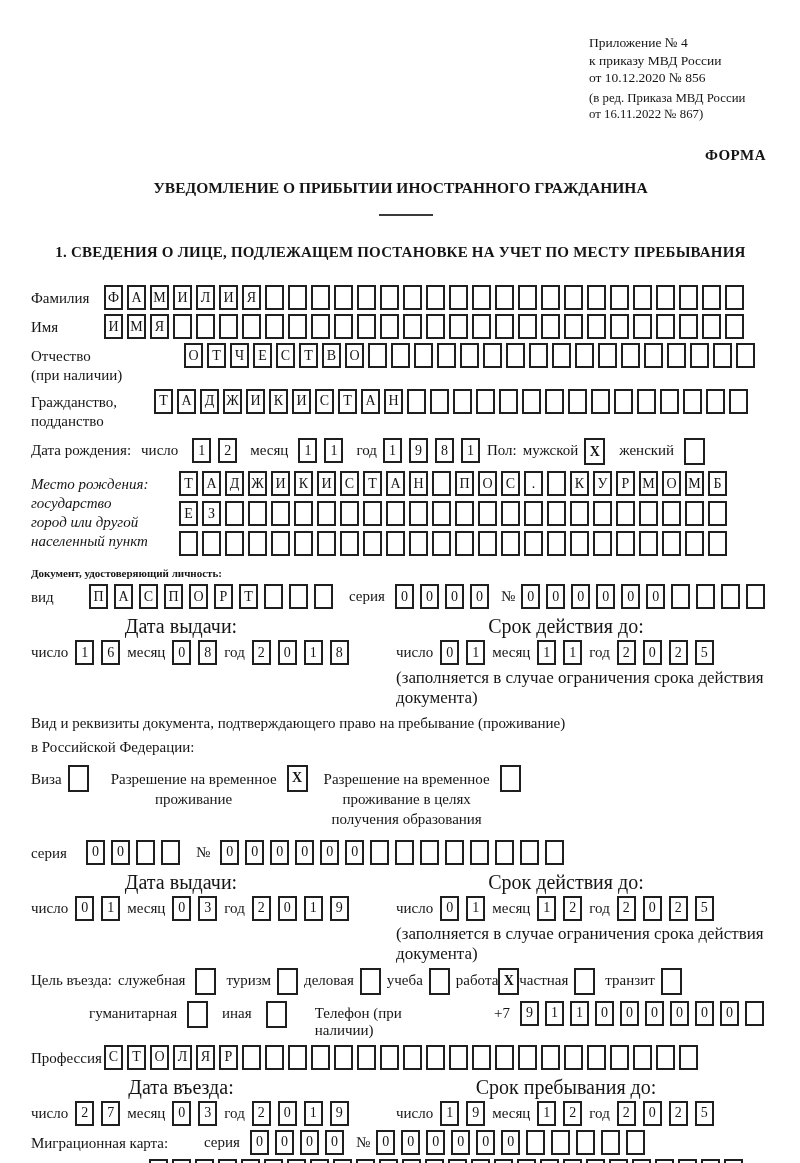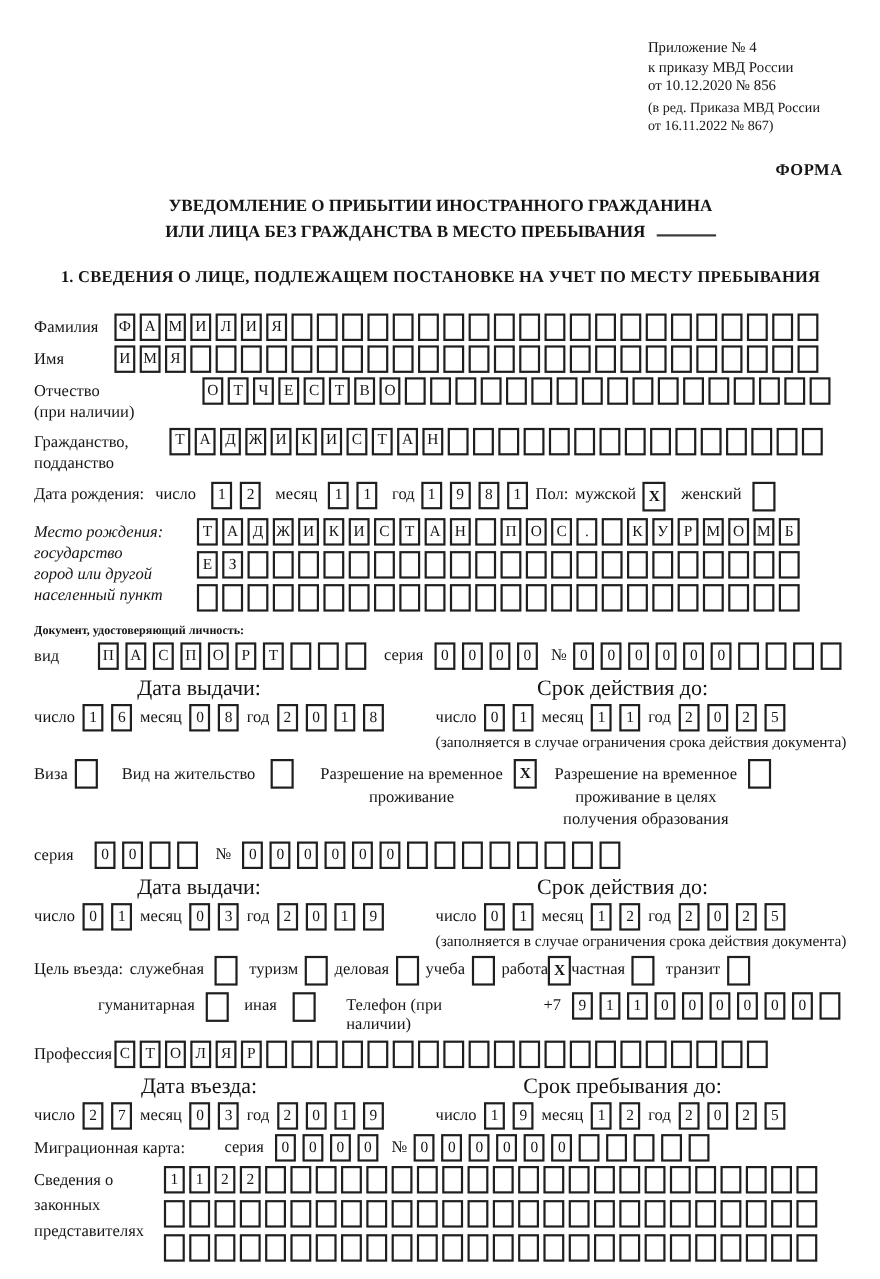--- a/index.html
+++ b/index.html
@@ -41,21 +41,21 @@
   .dochead { font-weight: bold; font-size: 11px; margin: 6px 0 5px 0; }
 
   .duo { display: flex; margin: 6px 0 4px 0; }
   .duo .col-l { width: 365px; flex: none; }
   .duo .col-r { flex: 1; }
   .dhead { text-align: center; font-size: 20px; margin-bottom: 2px; }
   .col-l .dhead { width: 300px; }
   .col-r .dhead { width: 340px; }
   .dline { display: flex; align-items: flex-start; }
   .dline .word { padding-top: 4px; margin-right: 7px; }
-  .dnote { font-size: 14px; margin-top: 3px; }
+  .dnote { font-size: 17px; margin-top: 3px; }
 
   .intro { line-height: 1.55; margin-top: 4px; }
 
   .opts { display: flex; align-items: flex-start; margin: 6px 0 10px 0; }
   .opt { display: flex; align-items: flex-start; }
   .opt .olbl { padding-top: 4px; line-height: 1.35; }
   .opt .center { text-align: center; }
   .chk { width: 21px; height: 27px; }
   .chk .cell { width: 21px; height: 27px; margin-right: 0; font-weight: bold; }
 
@@ -77,21 +77,21 @@
     <div>от 10.12.2020 № 856</div>
     <div class="amend">
       <div>(в ред. Приказа МВД России</div>
       <div>от 16.11.2022 № 867)</div>
     </div>
   </div>
   <div class="forma">ФОРМА</div>
 
   <div class="title">
     <div>УВЕДОМЛЕНИЕ О ПРИБЫТИИ ИНОСТРАННОГО ГРАЖДАНИНА</div>
-    <div><span>ИЛИ ЛИЦА БЕЗ ГРАЖДАНСТВА В МЕСТО ПРЕБЫВАНИЯ</span><span class="blank-underline"></span></div>
+    <div><span class="blank-underline"></span></div>
   </div>
 
   <div class="sec1">1. СВЕДЕНИЯ О ЛИЦЕ, ПОДЛЕЖАЩЕМ ПОСТАНОВКЕ НА УЧЕТ ПО МЕСТУ ПРЕБЫВАНИЯ</div>
 
   <div class="row">
     <div class="lbl w72">Фамилия</div>
     <div class="cells">
         <span class="cell">Ф</span>
         <span class="cell">А</span>
         <span class="cell">М</span>
@@ -423,30 +423,28 @@
             <span class="cell">2</span>
             <span class="cell">0</span>
             <span class="cell">2</span>
             <span class="cell">5</span>
           </span>
       </div>
       <div class="dnote">(заполняется в случае ограничения срока действия документа)</div>
     </div>
   </div>
 
+  <div class="intro">
+    <div>Вид и реквизиты документа, подтверждающего право на пребывание (проживание)</div>
+    <div>в Российской Федерации:</div>
+  </div>
 
   <div class="opts">
     <div class="opt" style="margin-right:22px;">
       <span class="olbl gap6">Виза</span>
-      <span class="cells chk">
-          <span class="cell"></span>
-        </span>
-    </div>
-    <div class="opt" style="margin-right:24px;">
-      <span class="olbl gap14">Вид на жительство</span>
       <span class="cells chk">
           <span class="cell"></span>
         </span>
     </div>
     <div class="opt" style="margin-right:16px;">
       <span class="olbl center gap10">
         <div>Разрешение на временное</div>
         <div>проживание</div>
       </span>
       <span class="cells chk">

